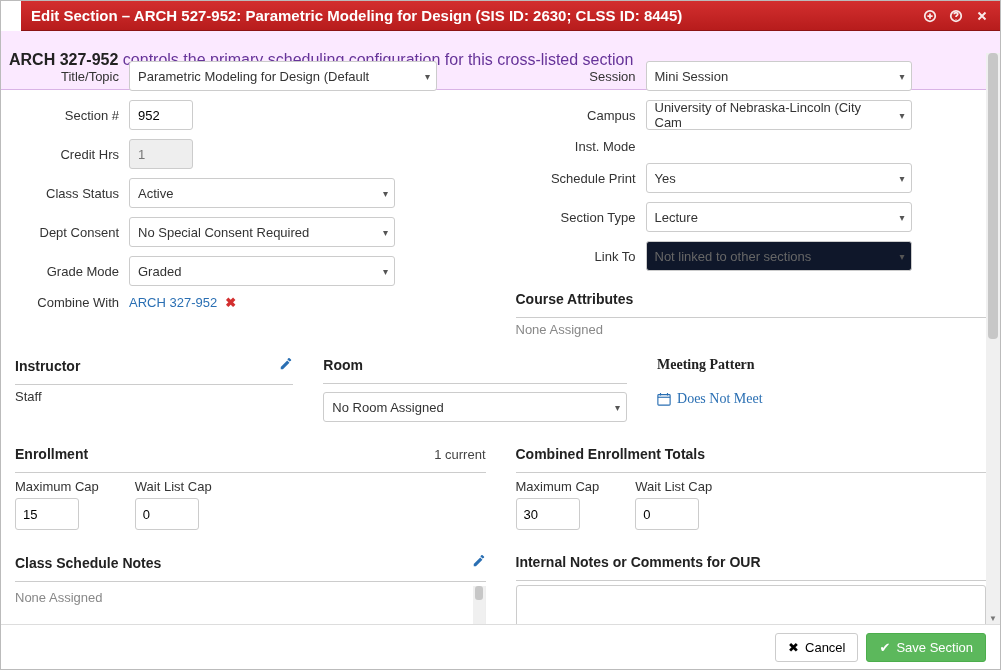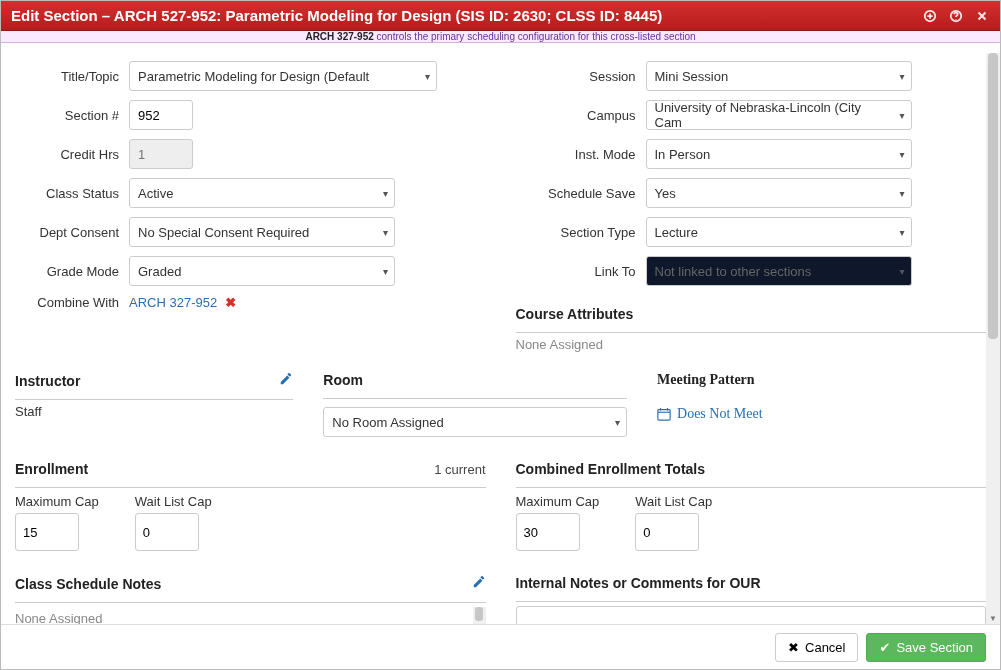--- a/index.html
+++ b/index.html
@@ -14,37 +14,38 @@
   }
   .titlebar {
     background: linear-gradient(#d32f2f, #b71c1c);
     color: #fff;
     font-weight: bold;
     font-size: 15px;
     padding: 6px 10px;
     display: flex;
     align-items: center;
     border-bottom: 1px solid #8c1515;
+    margin-left: 20px;
   }
   .titlebar .title-text { flex: 1; }
   .titlebar .ticon {
     width: 16px; height: 16px;
     margin-left: 10px;
     display: inline-flex; align-items:center; justify-content:center;
     color: #fff; opacity: .9;
     cursor: pointer;
     font-weight: bold;
     font-size: 16px;
   }
   .notice {
     background: #fbe9ff;
     border-bottom: 1px solid #d9b3e6;
-    padding: 0 8px;
-    text-align: center;
-    font-size: 10px;
+    padding: 20px 8px;
+    text-align: left;
+    font-size: 16px;
     color: #663399;
   }
   .notice .ctrl { color: #222; font-weight: 600; }
   .scrollpane {
     position: absolute;
     top: 52px;
     left: 0;
     right: 0;
     bottom: 45px;
     overflow: hidden;
@@ -130,21 +131,21 @@
   h4.sect .aux { font-weight:400; color:#444; font-size:13px; }
   .muted { color:#888; }
   .row2 { display:flex; gap: 30px; margin-top: 10px; }
   .half { flex:1; }
   .sub { margin-top: 2px; }
   .meet { color:#2a6fb3; display:inline-flex; align-items:center; gap:6px; cursor:pointer; font-size:14px; }
   .meet .cal { width:14px; height:14px; }
   .enr-row { display:flex; gap:36px; margin-top: 6px; }
   .enr-col .elbl { font-size:13px; color:#333; display:block; margin-bottom:4px; }
   .smallinp {
-    width: 64px; height: 38px; border:1px solid #ccc; border-radius:3px; padding:4px 7px; font-size:13px;
+    width: 64px; height: 32px; border:1px solid #ccc; border-radius:3px; padding:4px 7px; font-size:13px;
   }
   .notesarea {
     position:relative;
     height: 48px;
     border-right: 1px solid #eee;
   }
   .notesarea .mini-scroll {
     position:absolute; right:0; top:0; bottom:0; width:12px; background:#f0f0f0;
   }
   .notesarea .mini-scroll .t { position:absolute; left:2px; right:2px; top:0; height:30%; background:#c7c7c7; border-radius:3px; }
@@ -247,26 +248,23 @@
             </div>
         </div>
         <div class="fld">
           <div class="lbl">Campus</div>
           <div class="sel">
               <span>University of Nebraska-Lincoln (City Cam</span>
             </div>
         </div>
         <div class="fld">
           <div class="lbl">Inst. Mode</div>
-          <div class="sel">
-              <span>In Person</span>
-            </div>
-        </div>
-        <div class="fld">
-          <div class="lbl">Schedule Save</div>
+        </div>
+        <div class="fld">
+          <div class="lbl">Schedule Print</div>
           <div class="sel">
               <span>Yes</span>
             </div>
         </div>
         <div class="fld">
           <div class="lbl">Section Type</div>
           <div class="sel">
               <span>Lecture</span>
             </div>
         </div>

